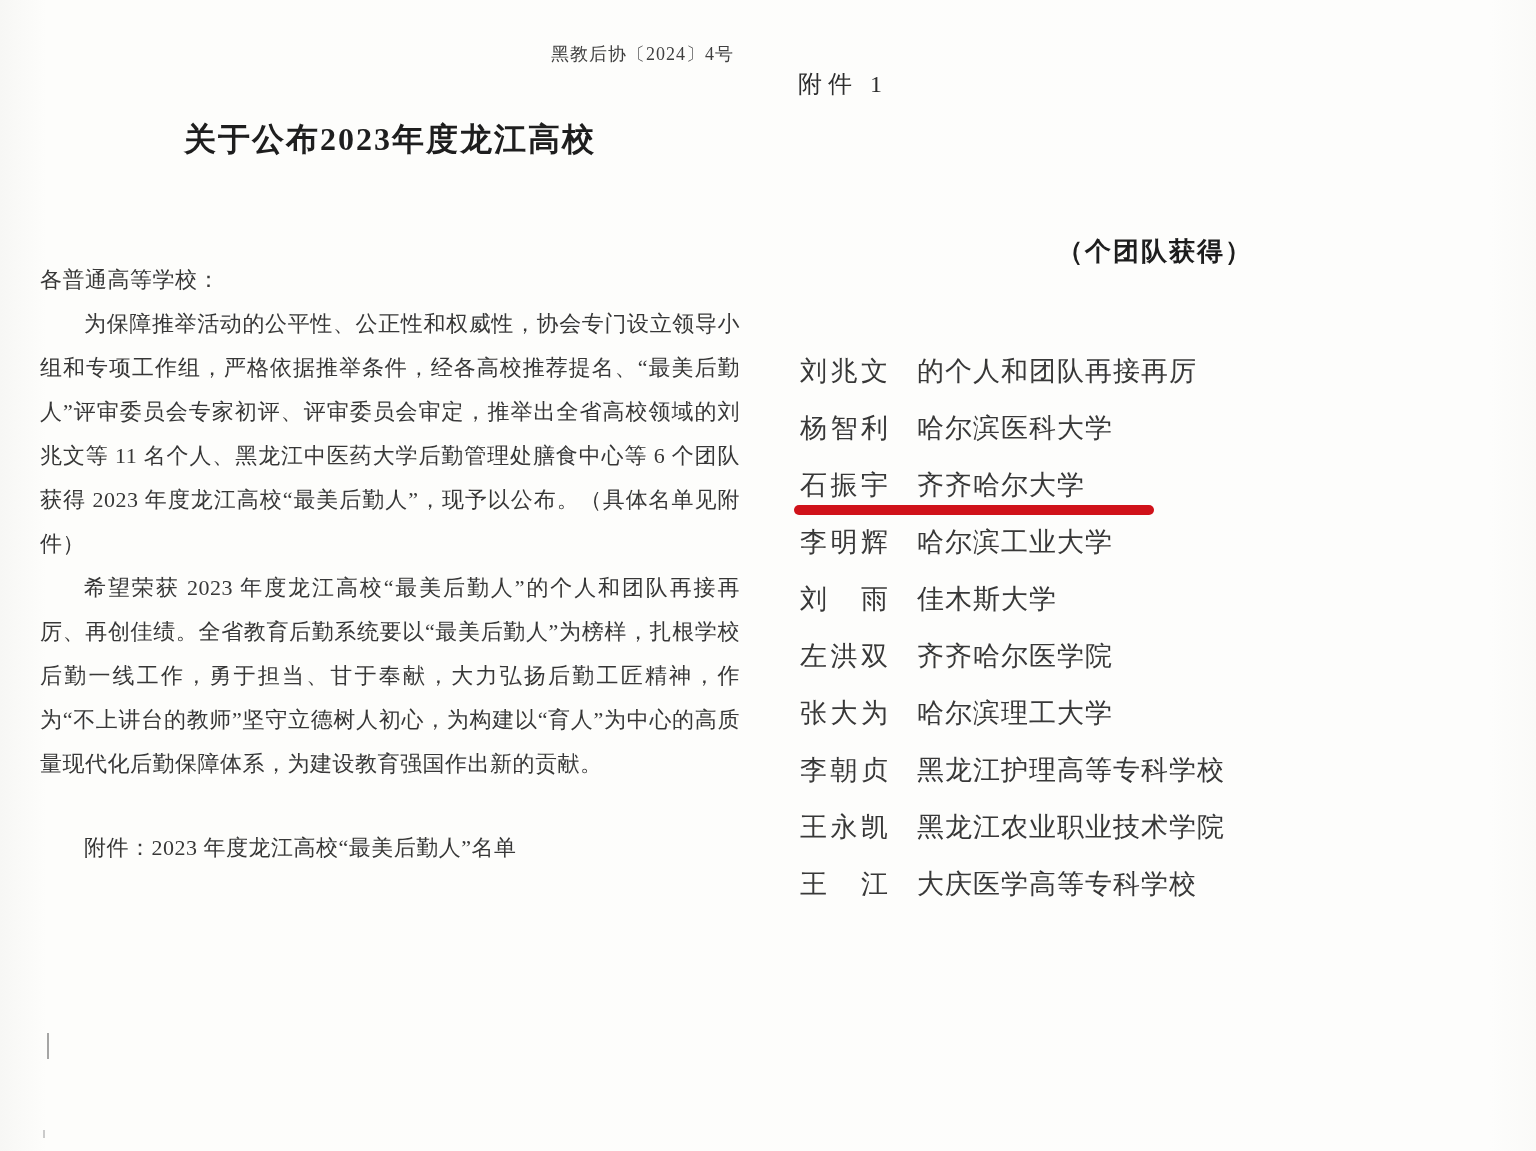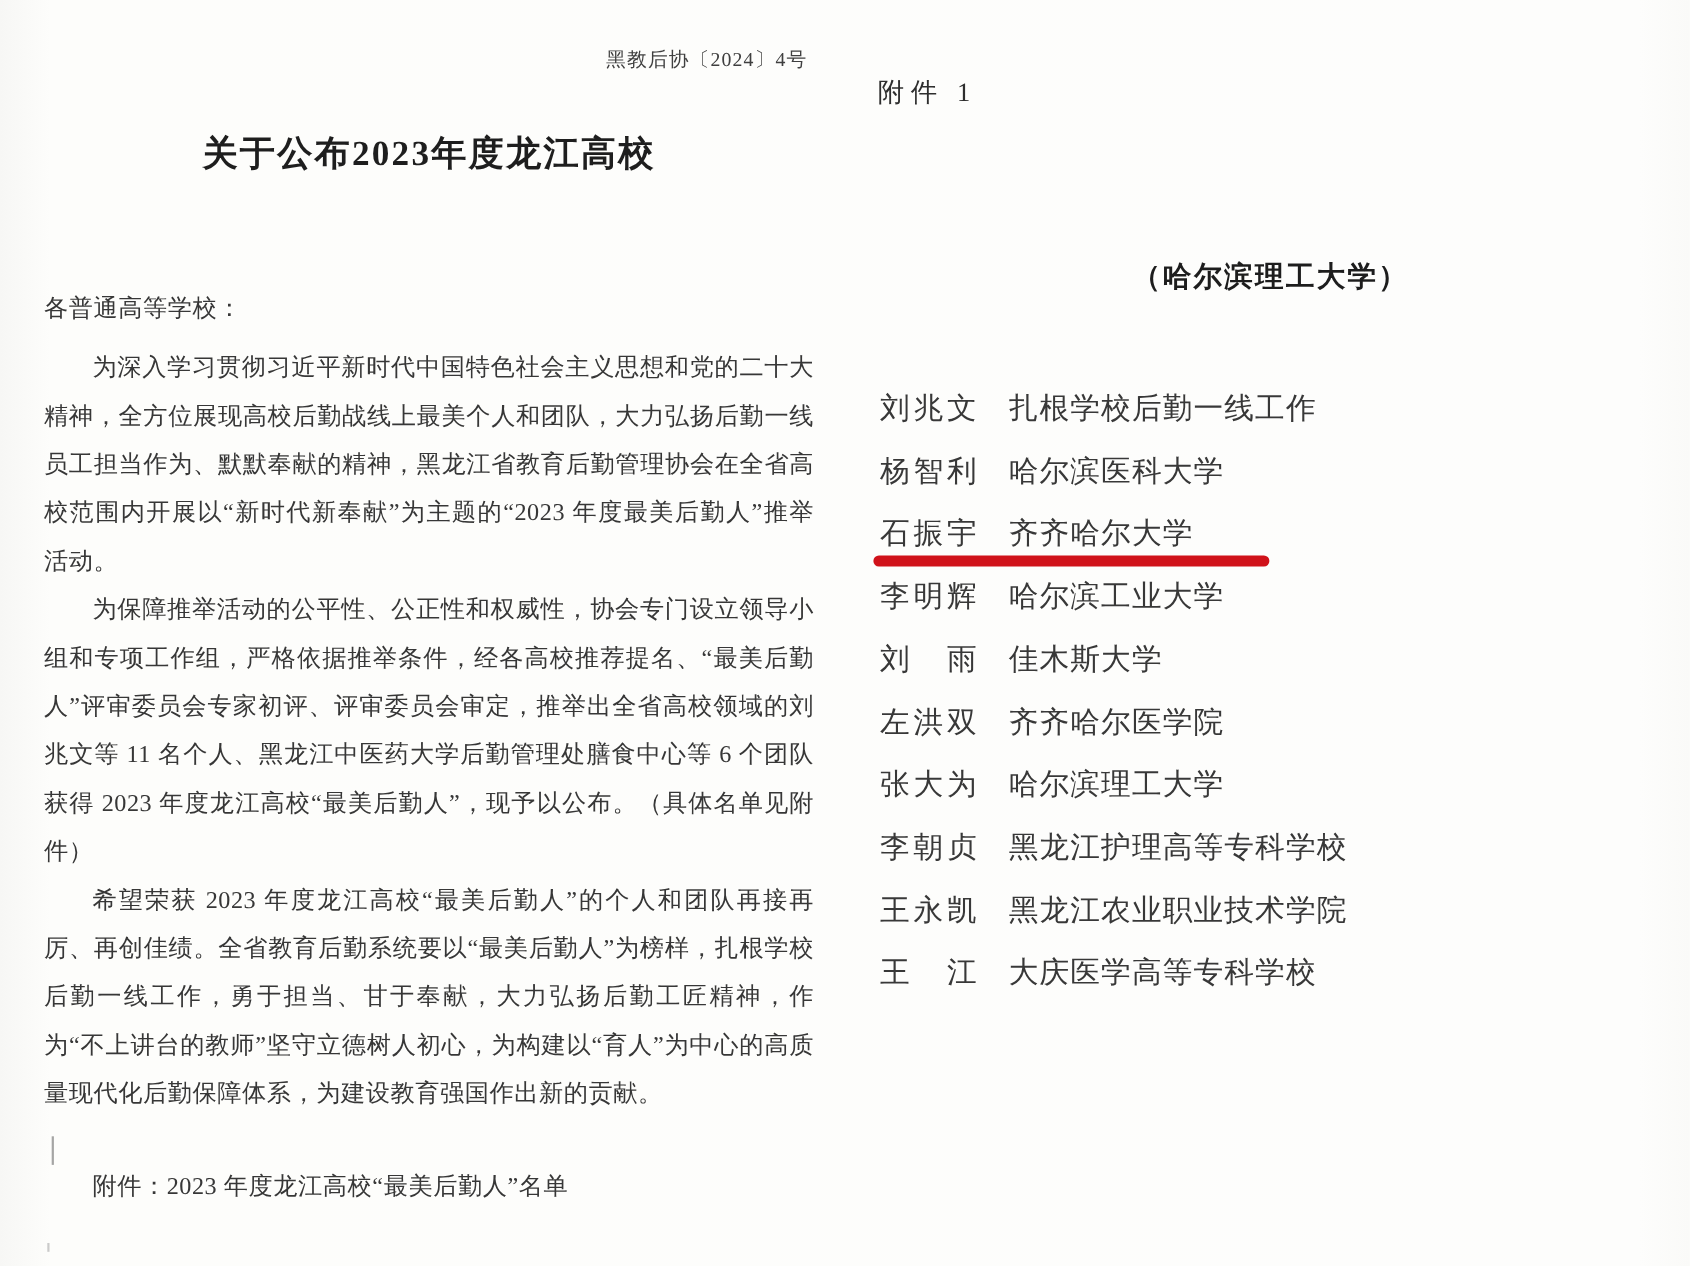--- a/index.html
+++ b/index.html
@@ -134,35 +134,34 @@
 
   <div class="left-page">
     <div class="doc-number">黑教后协〔2024〕4号</div>
 
     <div class="notice-title">
       <div class="t-line">关于公布2023年度龙江高校</div>
     </div>
 
     <div class="notice-body">
       <div class="salutation">各普通高等学校：</div>
-      <div class="para first">为深入学习贯彻习近平新时代中国特色社会主义思想和党的二十大精神，全方位展现高校后勤战线上最美个人和团队，大力弘扬后勤一线员工担当作为、默默奉献的精神，黑龙江省教育后勤管理协会在全省高校范围内开展以“新时代新奉献”为主题的“2023 年度最美后勤人”推举活动。</div>
       <div class="para">为保障推举活动的公平性、公正性和权威性，协会专门设立领导小组和专项工作组，严格依据推举条件，经各高校推荐提名、“最美后勤人”评审委员会专家初评、评审委员会审定，推举出全省高校领域的刘兆文等 11 名个人、黑龙江中医药大学后勤管理处膳食中心等 6 个团队获得 2023 年度龙江高校“最美后勤人”，现予以公布。（具体名单见附件）</div>
       <div class="para">希望荣获 2023 年度龙江高校“最美后勤人”的个人和团队再接再厉、再创佳绩。全省教育后勤系统要以“最美后勤人”为榜样，扎根学校后勤一线工作，勇于担当、甘于奉献，大力弘扬后勤工匠精神，作为“不上讲台的教师”坚守立德树人初心，为构建以“育人”为中心的高质量现代化后勤保障体系，为建设教育强国作出新的贡献。</div>
       <div class="attachment-note">附件：2023 年度龙江高校“最美后勤人”名单</div>
     </div>
   </div>
 
   <div class="right-page">
     <div class="attachment-label">附件 1</div>
-    <div class="list-subtitle">（哈尔滨理工大学）</div>
+    <div class="list-subtitle">（个团队获得）</div>
 
     <div class="awardee-list">
       <div class="awardee-row">
         <span class="awardee-name">刘兆文</span>
-        <span class="awardee-school">扎根学校后勤一线工作</span>
+        <span class="awardee-school">的个人和团队再接再厉</span>
       </div>
       <div class="awardee-row">
         <span class="awardee-name">杨智利</span>
         <span class="awardee-school">哈尔滨医科大学</span>
       </div>
       <div class="awardee-row">
         <span class="awardee-name">石振宇</span>
         <span class="awardee-school">齐齐哈尔大学</span>
         <span class="highlight-underline"></span>
       </div>

